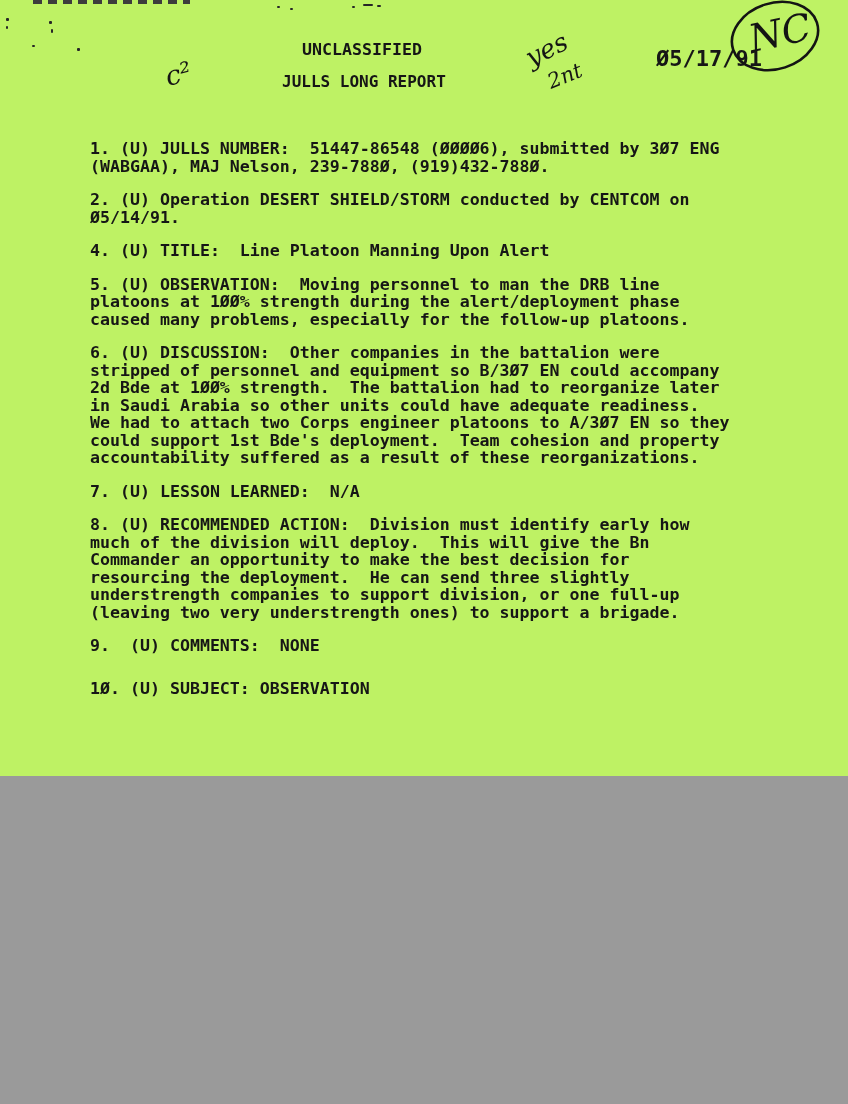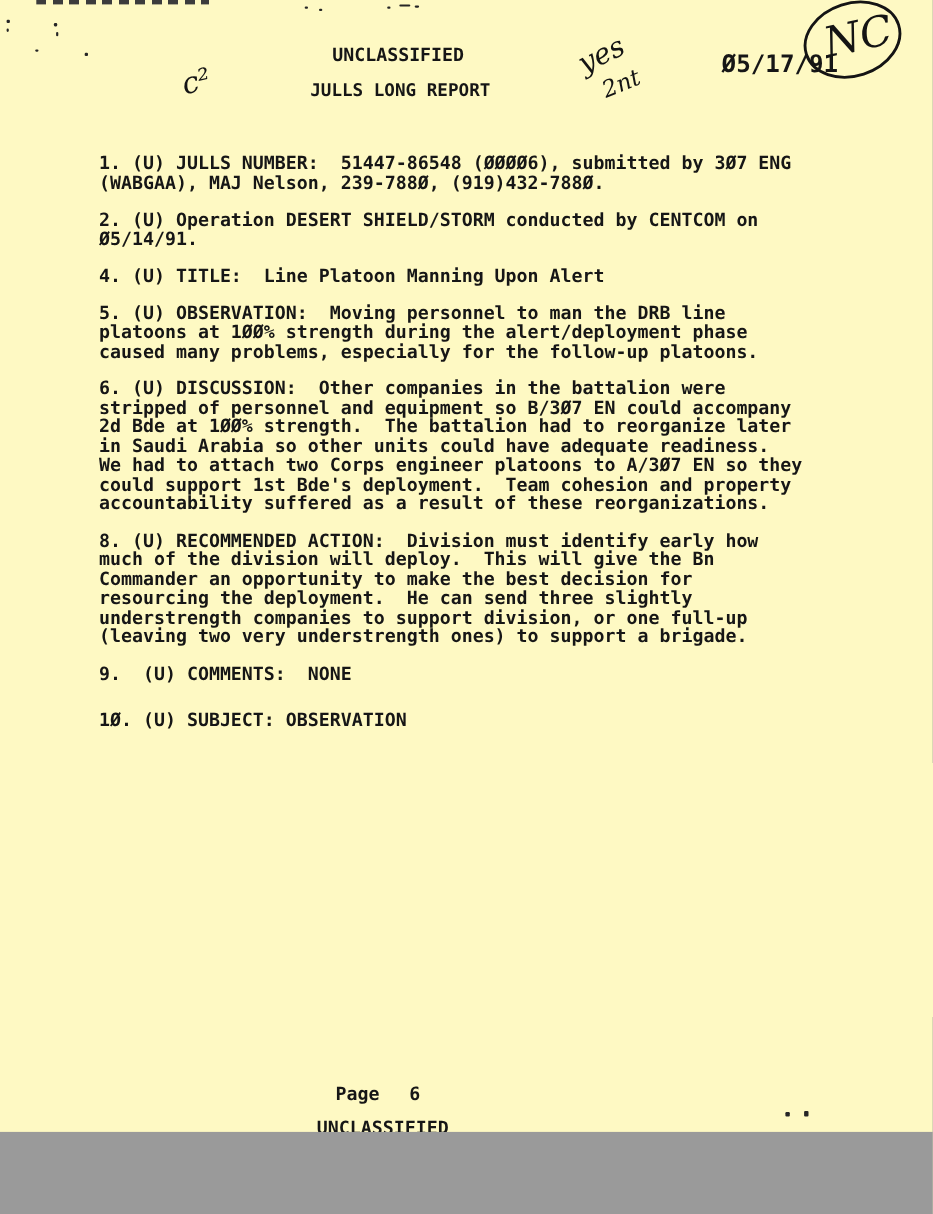--- a/index.html
+++ b/index.html
@@ -1,18 +1,18 @@
 <!DOCTYPE html>
 <html><head>
 <meta charset="utf-8">
 <style>
   html,body { margin:0; padding:0; background:#9a9a9a; }
   .page {
-    position:relative; width:848px; height:1029px; margin:0 auto;
-    background:#fef9c3; overflow:hidden;
+    position:relative; width:848px; height:776px; margin:0 auto;
+    background:#bef264; overflow:hidden;
     font-family:"DejaVu Sans Mono", monospace;
   }
   .mono {
     position:absolute;
     font-family:"DejaVu Sans Mono", monospace;
     font-weight:bold; color:#161616;
     white-space:pre;
   }
   .header-classification { left:302px; top:40px;  font-size:16.6px; }
   .header-title          { left:282px; top:72px;  font-size:16px; }
@@ -94,20 +94,21 @@
     <p>5. (U) OBSERVATION:  Moving personnel to man the DRB line
 platoons at 1ØØ% strength during the alert/deployment phase
 caused many problems, especially for the follow-up platoons.</p>
     <p>6. (U) DISCUSSION:  Other companies in the battalion were
 stripped of personnel and equipment so B/3Ø7 EN could accompany
 2d Bde at 1ØØ% strength.  The battalion had to reorganize later
 in Saudi Arabia so other units could have adequate readiness.
 We had to attach two Corps engineer platoons to A/3Ø7 EN so they
 could support 1st Bde's deployment.  Team cohesion and property
 accountability suffered as a result of these reorganizations.</p>
+    <p>7. (U) LESSON LEARNED:  N/A</p>
     <p>8. (U) RECOMMENDED ACTION:  Division must identify early how
 much of the division will deploy.  This will give the Bn
 Commander an opportunity to make the best decision for
 resourcing the deployment.  He can send three slightly
 understrength companies to support division, or one full-up
 (leaving two very understrength ones) to support a brigade.</p>
     <p>9.  (U) COMMENTS:  NONE</p>
     <p class="extra-gap">1Ø. (U) SUBJECT: OBSERVATION</p>
   </div>
 

